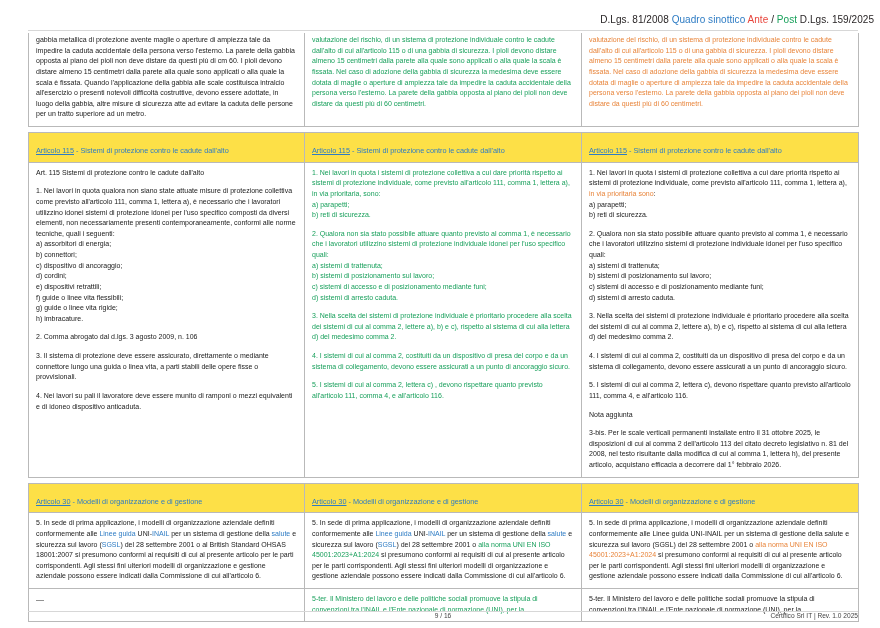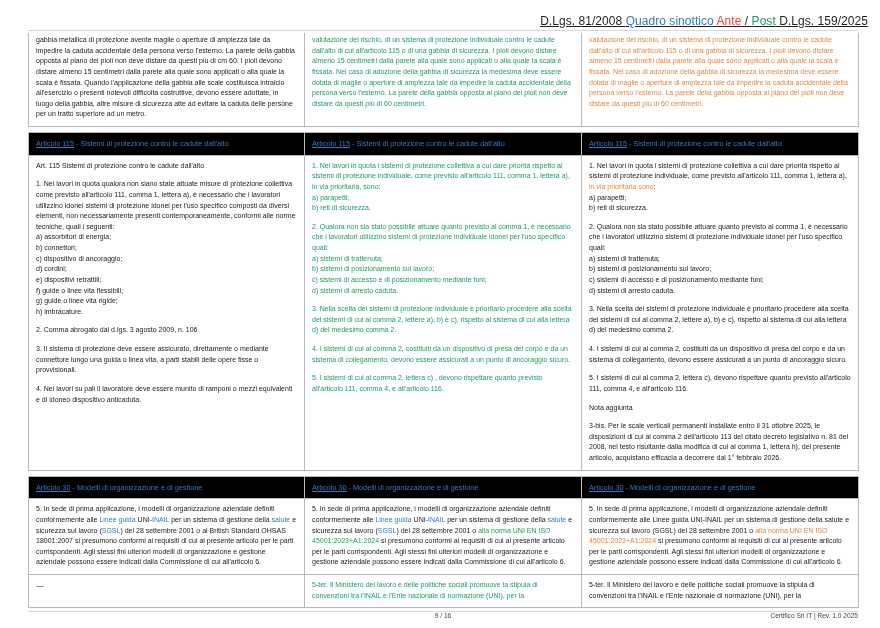--- a/index.html
+++ b/index.html
@@ -12,28 +12,27 @@
   .page {
     position: relative;
     width: 880px; height: 628px;
     background: #fff;
     overflow: hidden;
   }
 
   
   .doc-header {
     position: absolute;
-    top: 14px; left: 28px; right: 12px;
+    top: 14px; left: 28px; right: 6px;
     height: 16px;
     text-align: right;
-    font-size: 12px;
+    font-size: 10px;
     color: #231f20;
     white-space: nowrap;
     letter-spacing: 0.05px;
-    text-decoration: underline;
   }
   .doc-header .seg { margin: 0; }
   .hdr-blue  { color: #2e7cc4; }
   .hdr-red   { color: #e8453c; }
   .hdr-green { color: #17a05a; }
   .hdr-rule {
     position: absolute;
     top: 30px; left: 28px; right: 22px;
     height: 1px;
     background: #d7d7d7;
@@ -63,22 +62,22 @@
   .tbl td.first-row { border-top: none; padding-top: 2px; }
 
   .sep-row td {
     border: none;
     height: 6px;
     padding: 0;
   }
 
   
   td.art-head {
-    background: #000000;
-    padding-top: 5px;
+    background: #fde047;
+    padding-top: 12px;
     padding-bottom: 5px;
   }
   .art-link {
     color: #2e7cc4;
     text-decoration: underline;
     font-size: 7.3px;
   }
   .art-rest {
     color: #2e7cc4;
     font-size: 7.3px;

